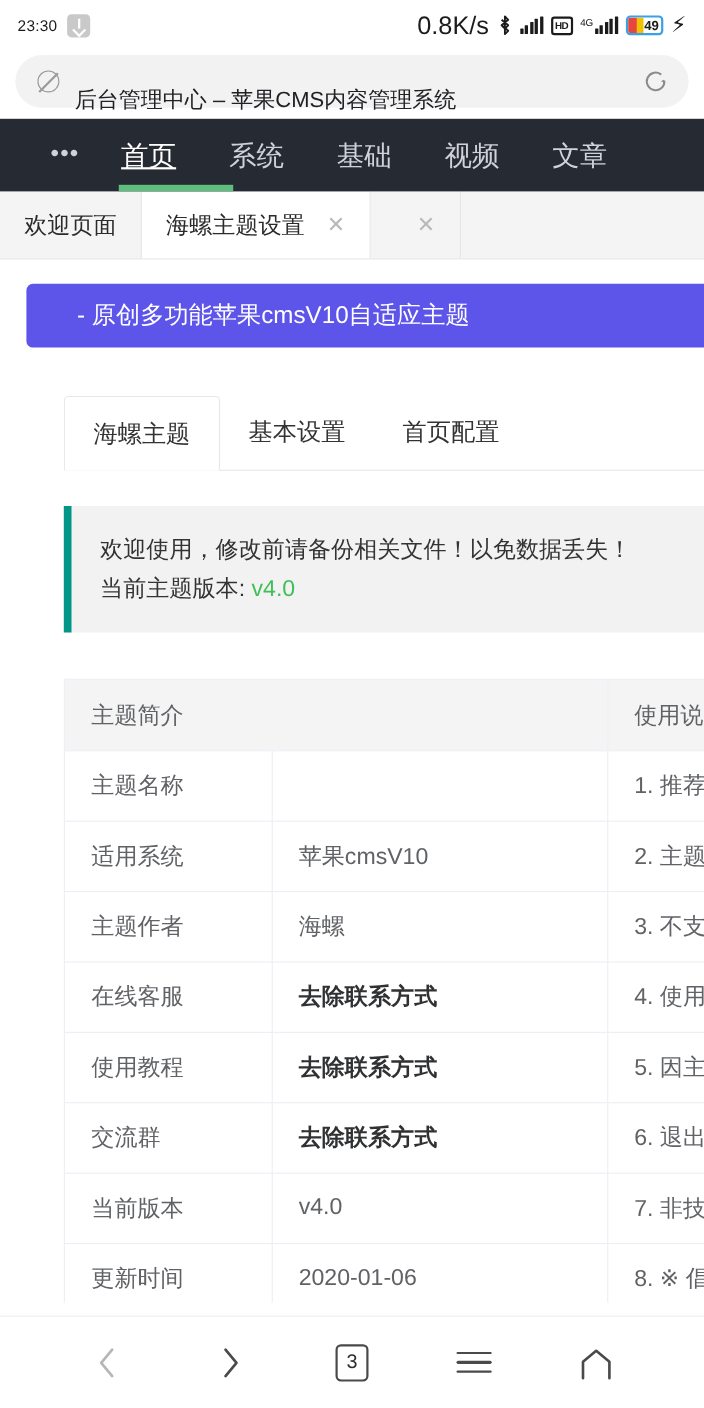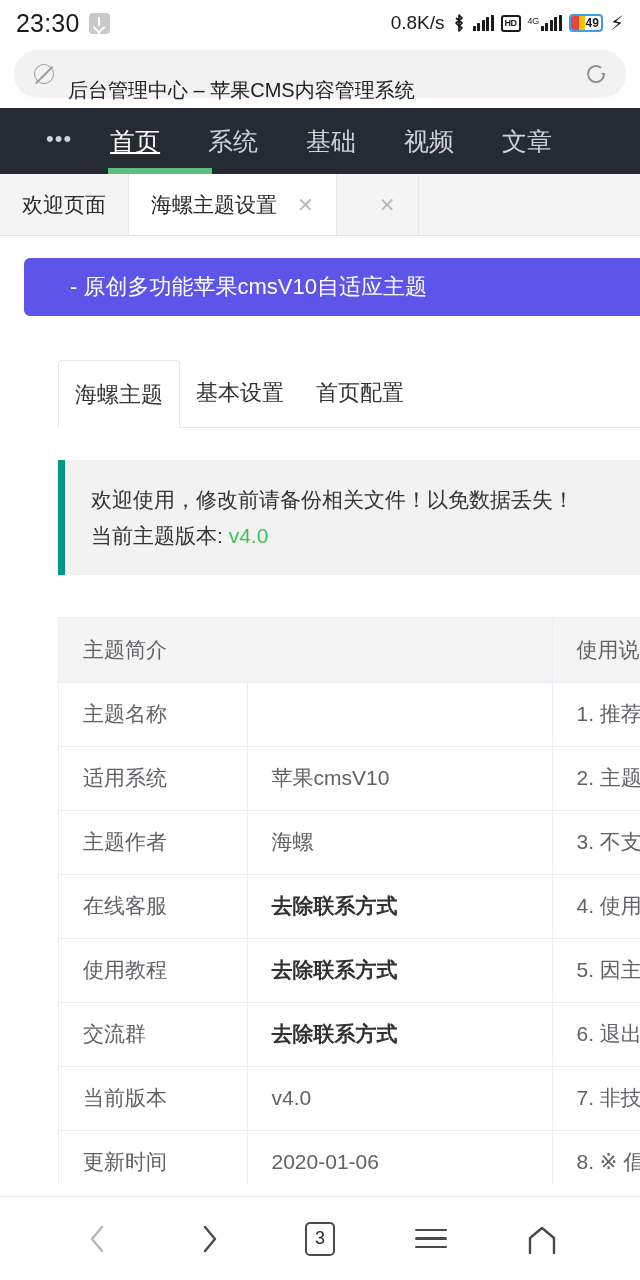--- a/index.html
+++ b/index.html
@@ -15,21 +15,21 @@
   
   .statusbar {
     height: 46px;
     display: flex;
     align-items: center;
     padding: 0 16px;
     background: #ffffff;
     color: #1a1a1a;
   }
   .sb-time {
-    font-size: 25px;
+    font-size: 14px;
     letter-spacing: .2px;
     color: #1b1b1b;
   }
   .sb-dl {
     margin-left: 9px;
     width: 21px; height: 21px;
     background: #c9c9c9;
     border-radius: 4px;
     position: relative;
     display: inline-block;
@@ -50,21 +50,21 @@
     border-right: 2px solid #fff;
     border-bottom: 2px solid #fff;
     transform: translateX(-50%) rotate(45deg);
   }
   .sb-spacer { flex: 1; }
   .sb-right {
     display: flex;
     align-items: center;
     gap: 7px;
   }
-  .sb-speed { font-size: 19px; color: #1b1b1b; letter-spacing: 0; }
+  .sb-speed { font-size: 23px; color: #1b1b1b; letter-spacing: 0; }
   .sb-icon { display: flex; align-items: flex-end; }
   .bars { display: flex; align-items: flex-end; gap: 1.5px; height: 16px; }
   .bars i { width: 3px; background: #1b1b1b; display: block; border-radius: .5px; }
   .bars i:nth-child(1){height:5px}
   .bars i:nth-child(2){height:8px}
   .bars i:nth-child(3){height:11px}
   .bars i:nth-child(4){height:14px}
   .bars i:nth-child(5){height:16px}
   .hd-badge {
     border: 2px solid #1b1b1b;
@@ -230,21 +230,21 @@
     margin-left: 58px;
     display: flex;
     align-items: flex-end;
     border-bottom: 1px solid #e4e7ed;
     height: 68px;
     width: 700px;
   }
   .stab {
     font-size: 22px;
     color: #333333;
-    padding: 0 16px;
+    padding: 0 26px;
     height: 68px;
     line-height: 68px;
     white-space: nowrap;
   }
   .stab.active {
     border: 1px solid #e4e7ed;
     border-bottom: 1px solid #ffffff;
     border-radius: 4px 4px 0 0;
     margin-bottom: -1px;
     background: #ffffff;

